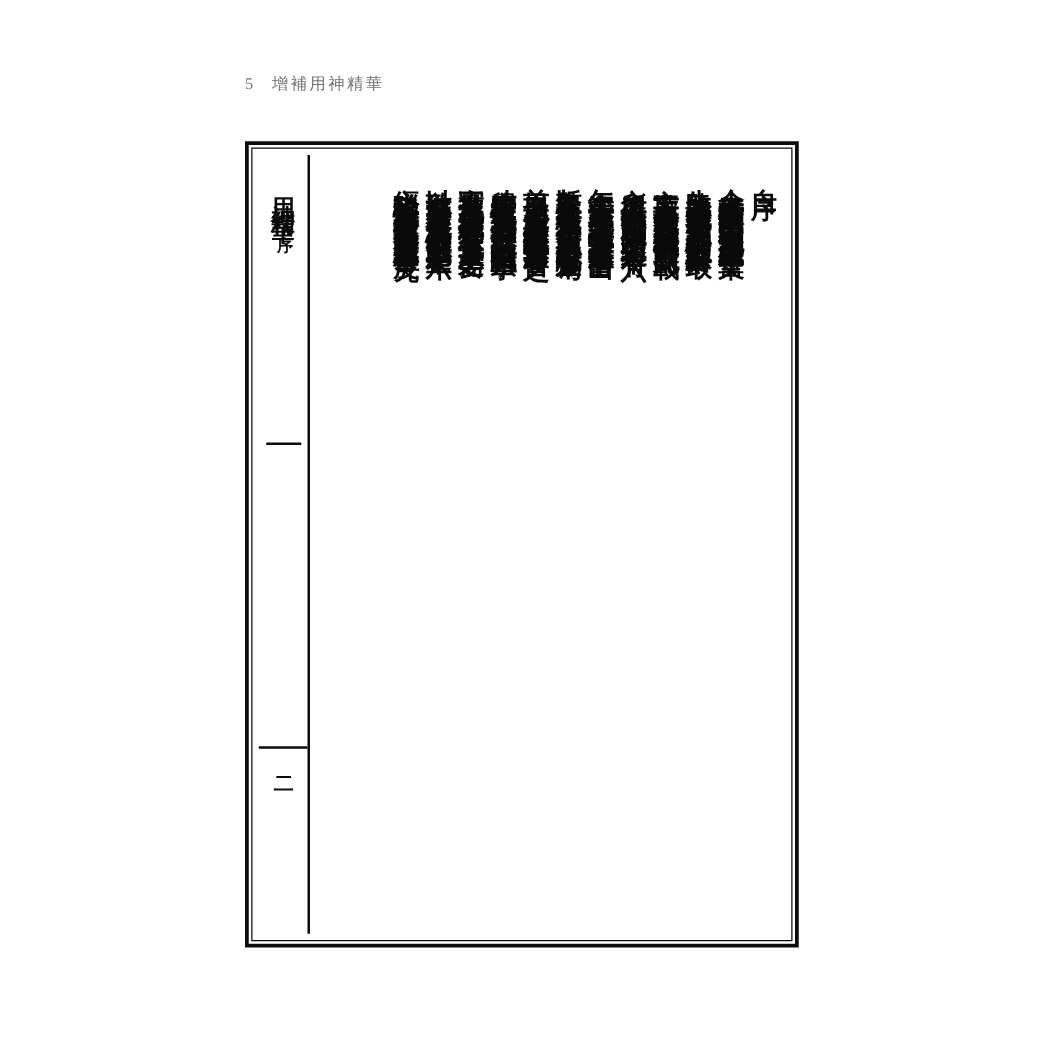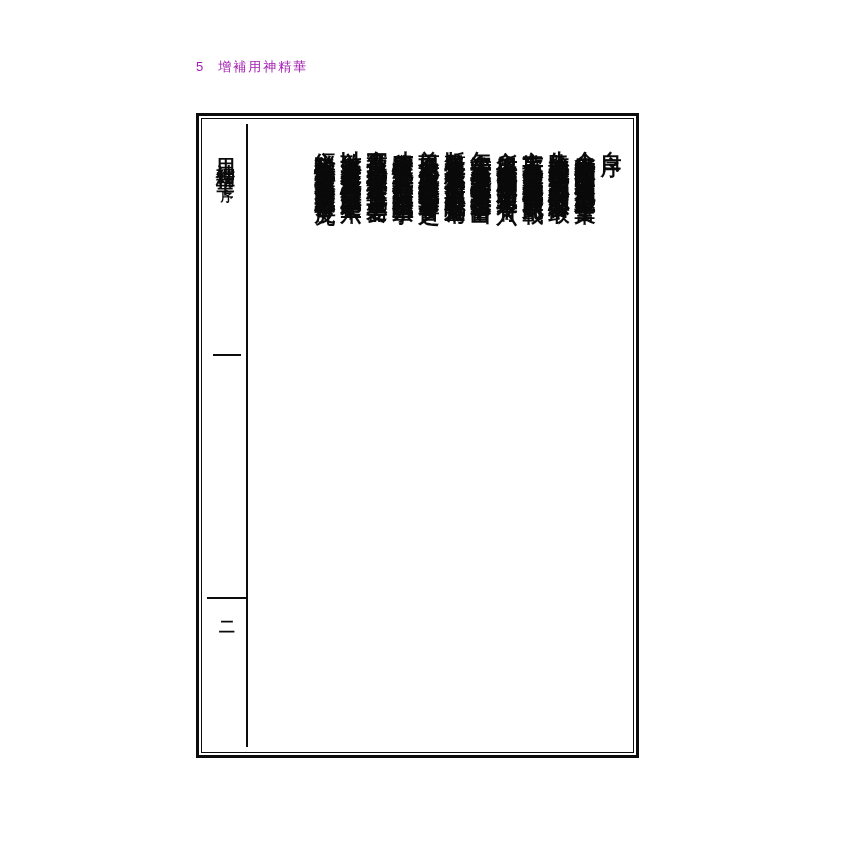--- a/index.html
+++ b/index.html
@@ -14,24 +14,24 @@
     font-family: "DejaVu Serif", serif;
     overflow: hidden;
   }
 
   
   #page-header {
     position: absolute;
     left: 196px;
     top: 58px;
     font-size: 13px;
-    color: #a21caf;
+    color: #737373;
     letter-spacing: 1px;
     white-space: nowrap;
-    font-family: Liberation Sans, sans-serif;
+    font-family: Liberation Serif, serif;
   }
   #page-header .hdr-num {
     margin-right: 14px;
   }
   #page-header .hdr-title {
     letter-spacing: 2px;
   }
 
   
   #page-frame {

